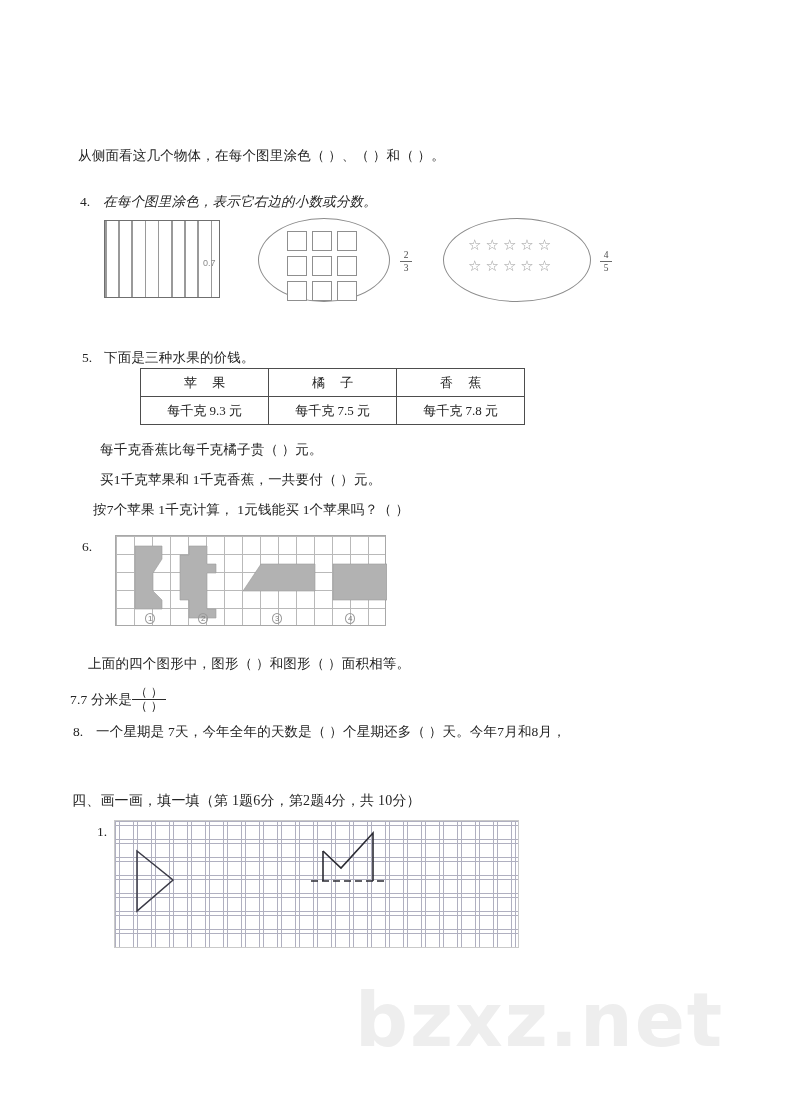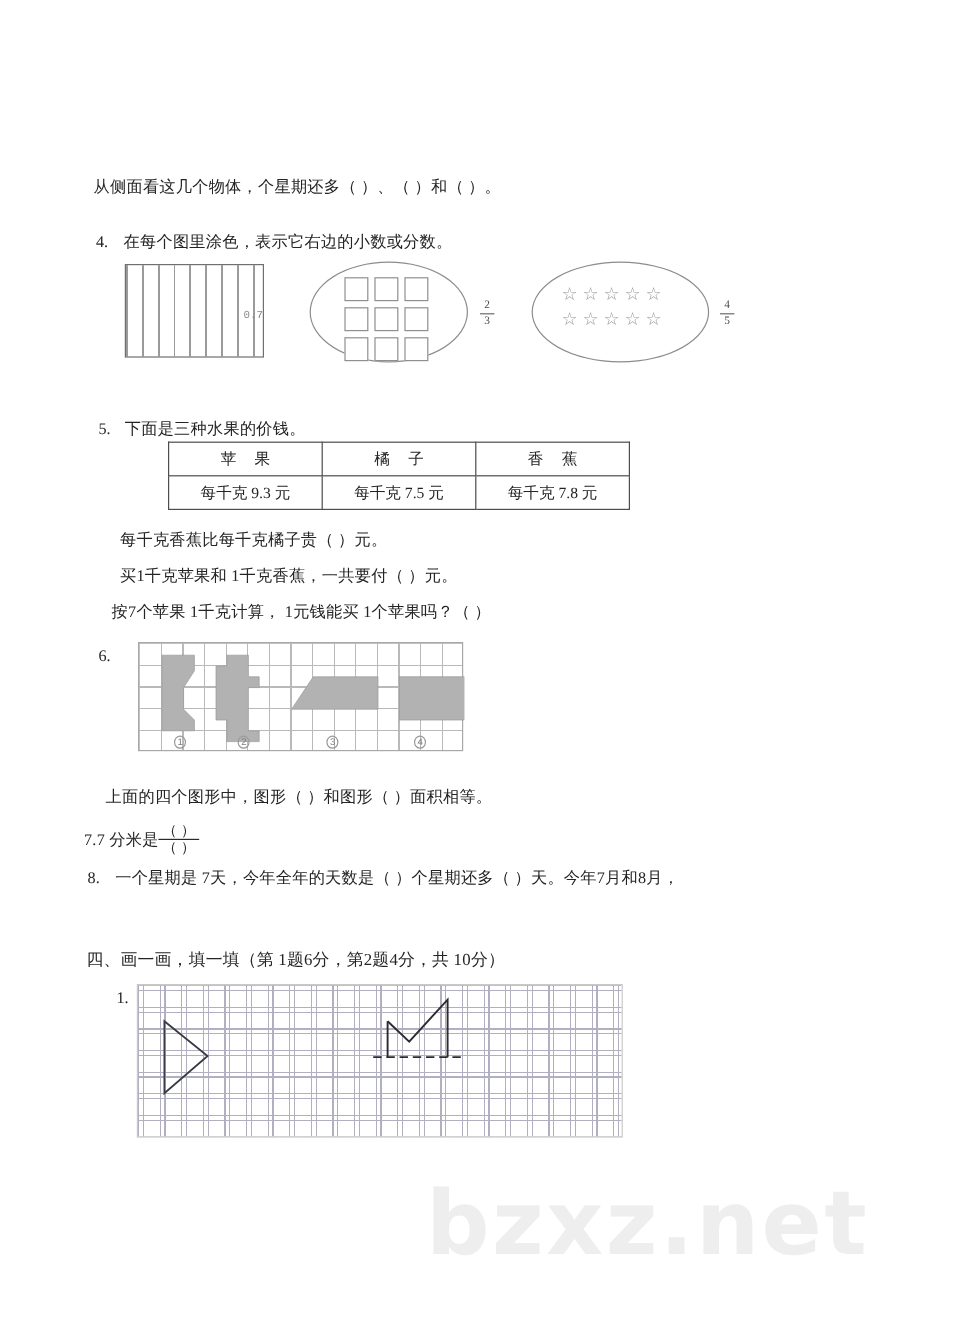--- a/index.html
+++ b/index.html
@@ -86,21 +86,21 @@
     color: #4a4a4a;
     width: 18px;
   }
   .frac .num { display: block; }
   .frac .bar { display: block; border-top: 1px solid #6a6a6a; margin: 1px 3px; }
   .frac .den { display: block; }
   .dec-label {
     position: absolute;
     font-size: 9px;
     color: #8a8a8a;
-    font-family: Liberation Mono, monospace;
+    font-family: Liberation Sans, sans-serif;
   }
 
   
   .price-table {
     position: absolute;
     border-collapse: collapse;
     font-size: 13px;
   }
   .price-table td {
     border: 1px solid #4d4d4d;
@@ -171,24 +171,24 @@
     color: #eeeeee;
     letter-spacing: 2px;
     user-select: none;
   }
 </style>
 </head>
 <body>
 
 <div class="page">
 
-  <div class="line" style="left:78px; top:146px;">从侧面看这几个物体，个星期还多（        ）、（     ）和（     ）。</div>
+  <div class="line" style="left:78px; top:146px;">从侧面看这几个物体，在每个图里涂色（        ）、（     ）和（     ）。</div>
 
   <div class="qnum" style="left:80px; top:192px;">4.</div>
-  <div class="line" style="left:103px; top:192px;">在每个图里涂色，表示它右边的小数或分数。</div>
+  <div class="line" style="left:103px; top:192px;font-style:italic;">在每个图里涂色，表示它右边的小数或分数。</div>
 
   <div class="fig-striped" style="left:104px; top:220px; width:116px; height:78px;"></div>
   <div class="dec-label" style="left:203px; top:258px;">0.7</div>
 
   <div class="oval" style="left:258px; top:218px; width:132px; height:84px;"></div>
   <div class="sq-grid" style="left:287px; top:231px;">
     <i></i>
     <i></i>
     <i></i>
     <i></i>

